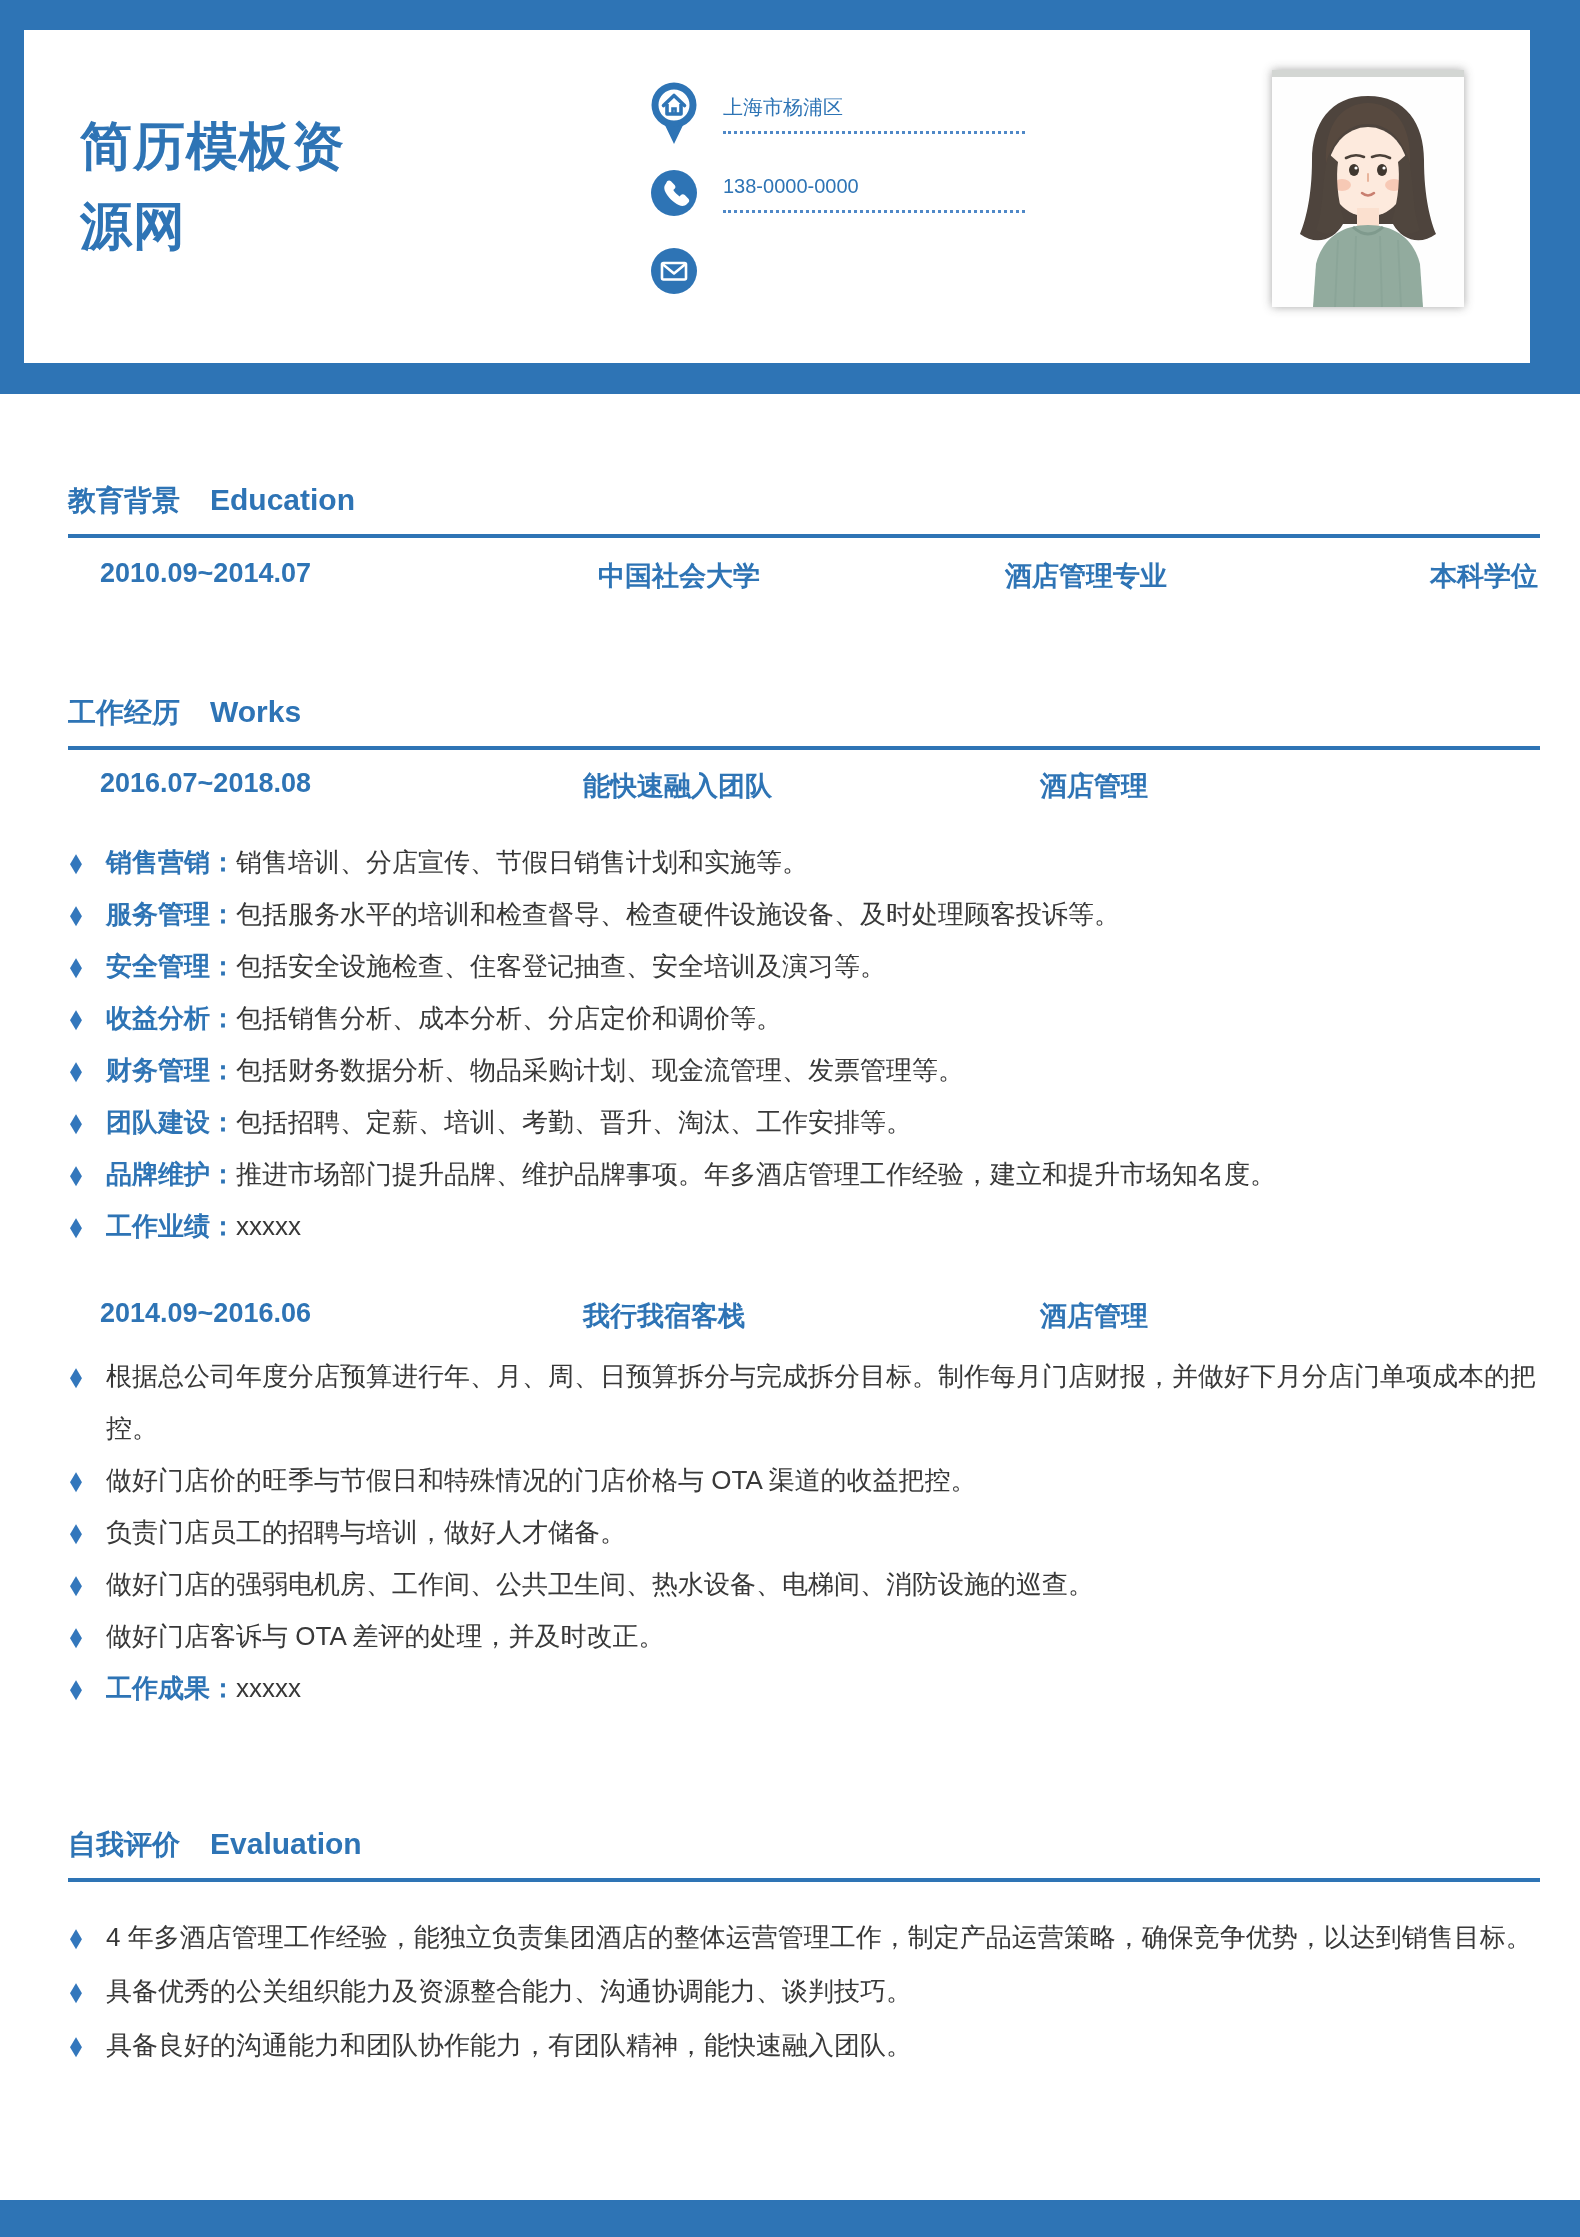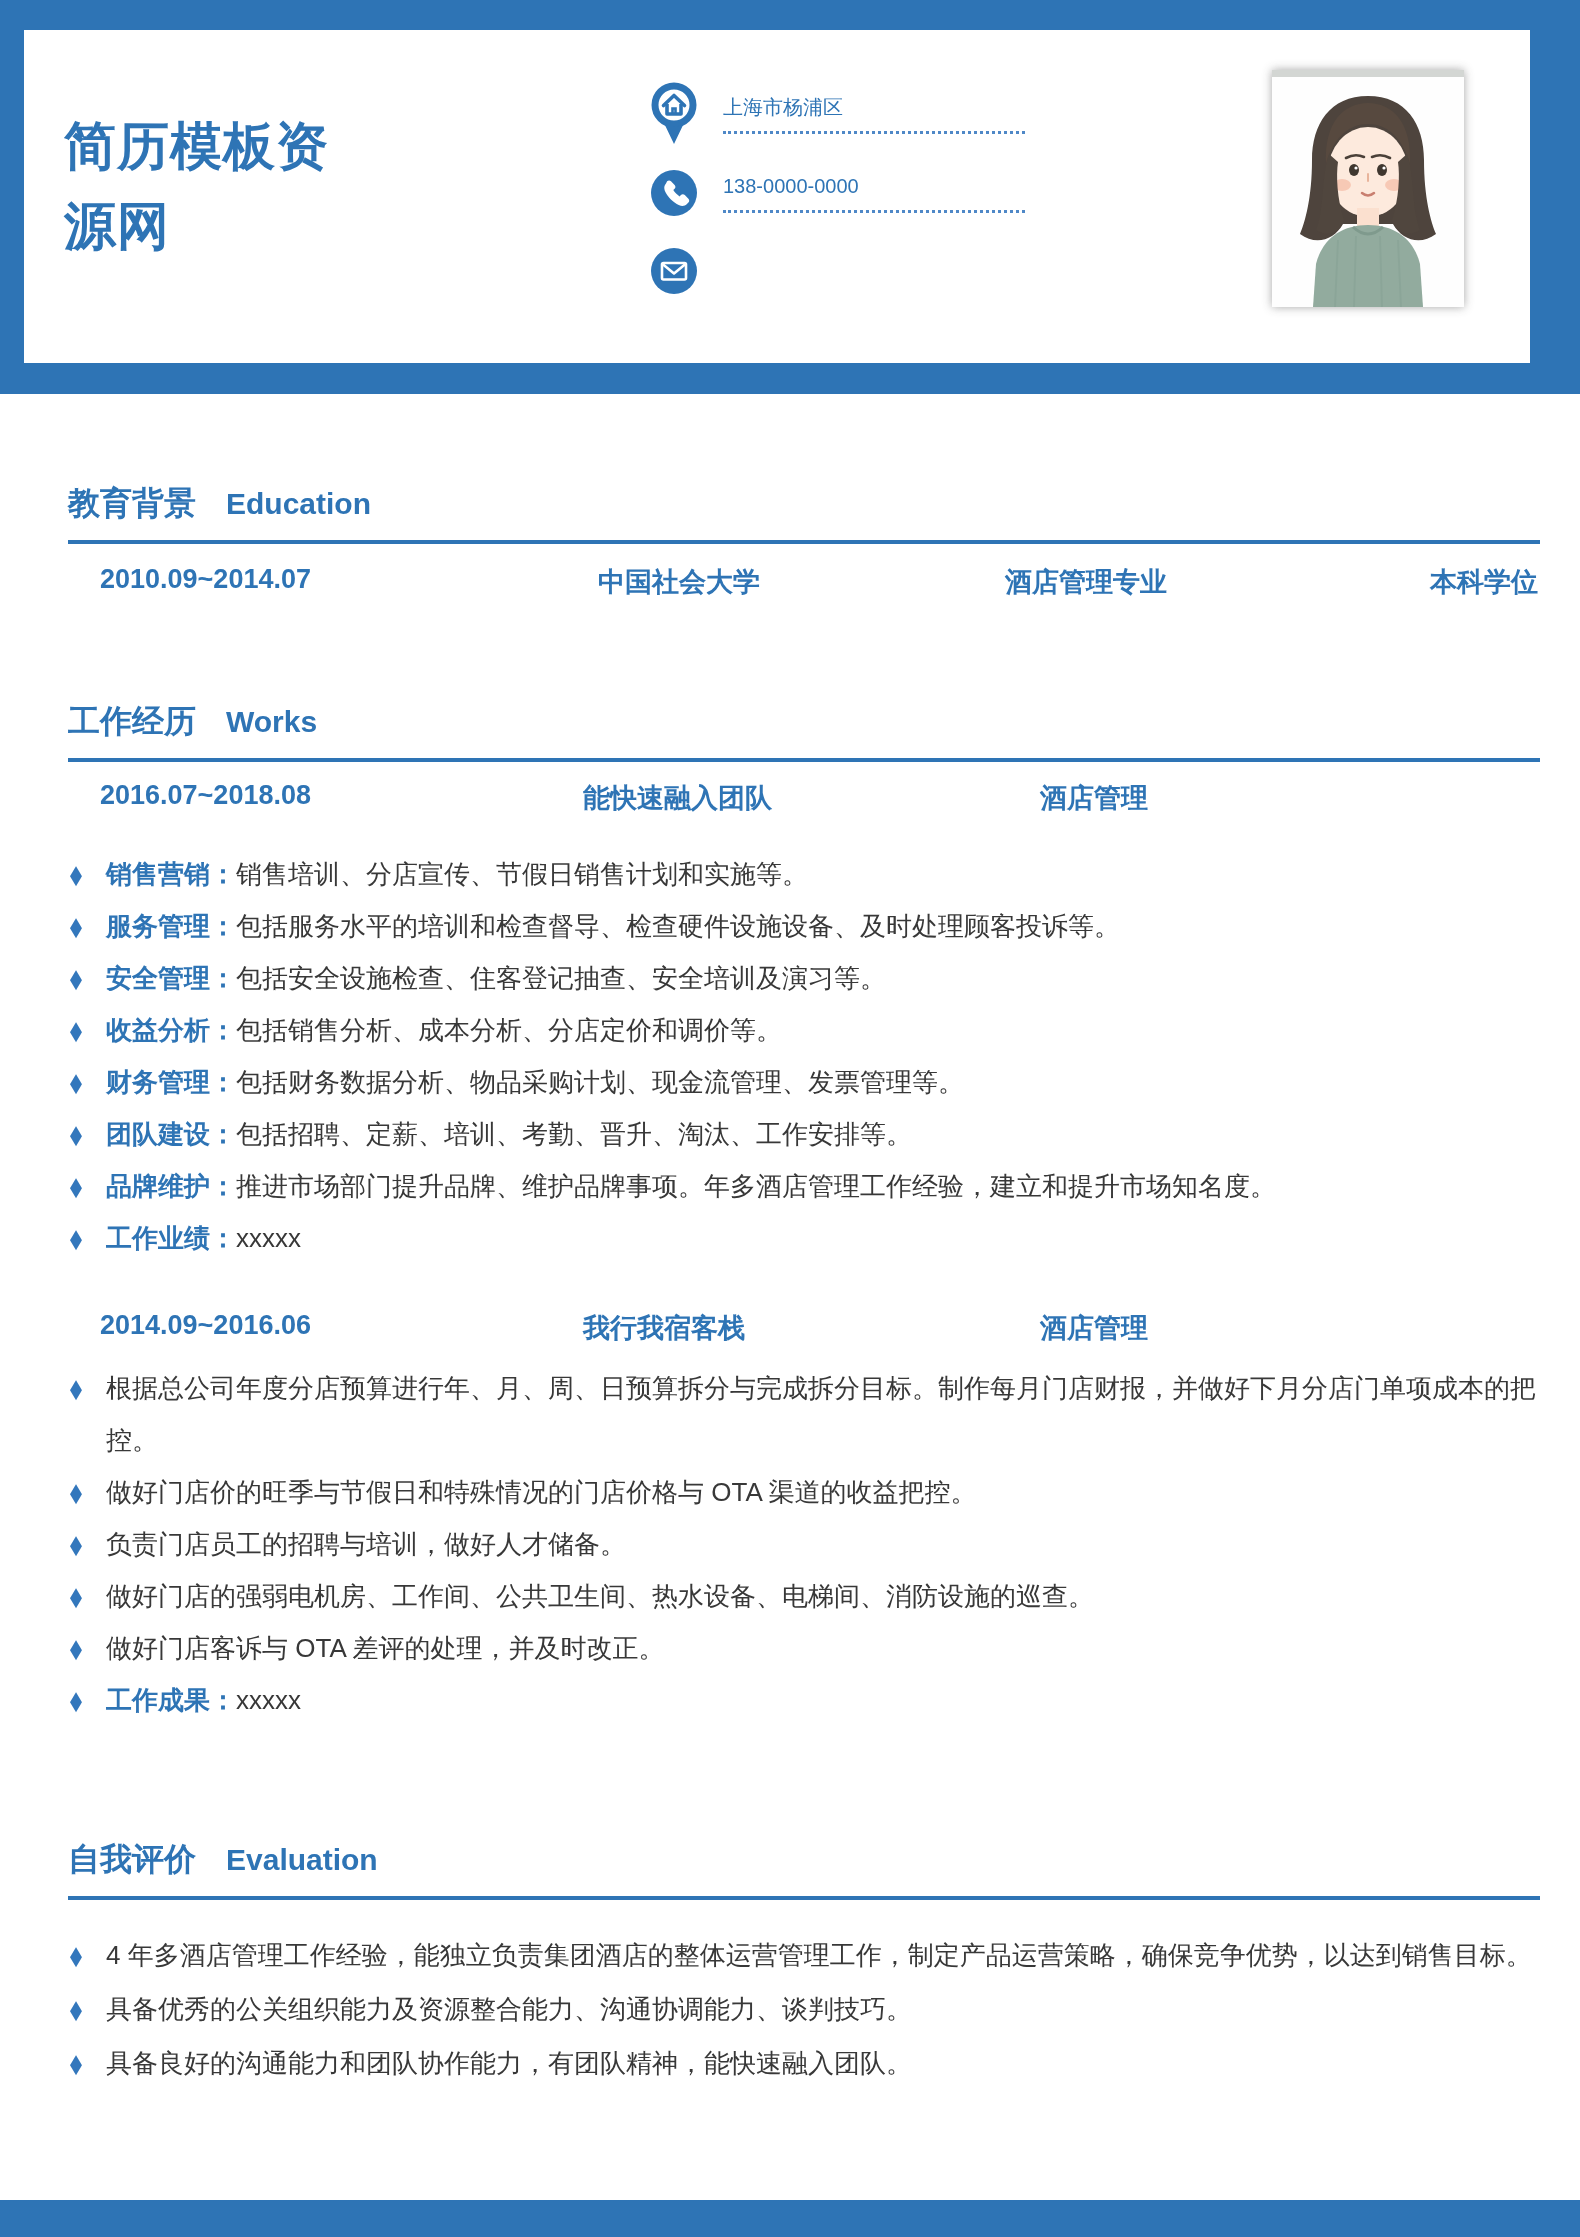--- a/index.html
+++ b/index.html
@@ -3,36 +3,36 @@
 <meta charset="utf-8">
 <style>
   html,body { margin:0; padding:0; background:#fff; }
   .page { position:relative; width:1580px; height:2237px; background:#ffffff;
           font-family:"Liberation Sans", sans-serif; overflow:hidden; }
 
   
   .header { position:absolute; top:0; left:0; width:1580px; height:394px; background:#2e74b5; }
   .header-inner { position:absolute; left:24px; top:30px; right:50px; bottom:31px; background:#ffffff; }
 
-  .title { position:absolute; left:40px; top:76px; width:276px;
+  .title { position:absolute; left:56px; top:76px; width:276px;
            font-size:52px; line-height:80px; font-weight:bold; color:#2e74b5; letter-spacing:1px; }
 
   .contacts { position:absolute; left:627px; top:52px; }
   .contact-row { display:flex; align-items:center; min-height:62px; margin-bottom:16px; }
   .cicon { width:46px; display:flex; justify-content:center; }
   .ctext { font-size:20px; color:#2e74b5; width:302px; margin-left:26px;
            padding-bottom:12px; border-bottom:3px dotted #4f88c7; line-height:1.2; }
 
   .photo { position:absolute; left:1248px; top:40px; width:192px; height:237px;
            background:#fefefe; box-shadow:0 0 9px rgba(60,60,60,0.45); }
 
   
   .content { position:absolute; left:68px; top:394px; width:1472px; color:#383838; }
   .sec-head { font-weight:bold; color:#2e74b5; }
-  .sec-head .zh { font-size:32px; }
+  .sec-head .zh { font-size:28px; }
   .sec-head .en { font-size:30px; margin-left:30px; }
   .sec-rule { height:4px; background:#2e74b5; margin-top:14px; }
 
   #sec-edu  { margin-top:88px; }
   #sec-works{ margin-top:102px; }
   #sec-eval { margin-top:112px; }
 
   .cols { position:relative; height:34px; font-size:27px; font-weight:bold; color:#2e74b5; }
   .cols span { position:absolute; top:0; white-space:nowrap; }
   .edu-row { margin-top:20px; }

